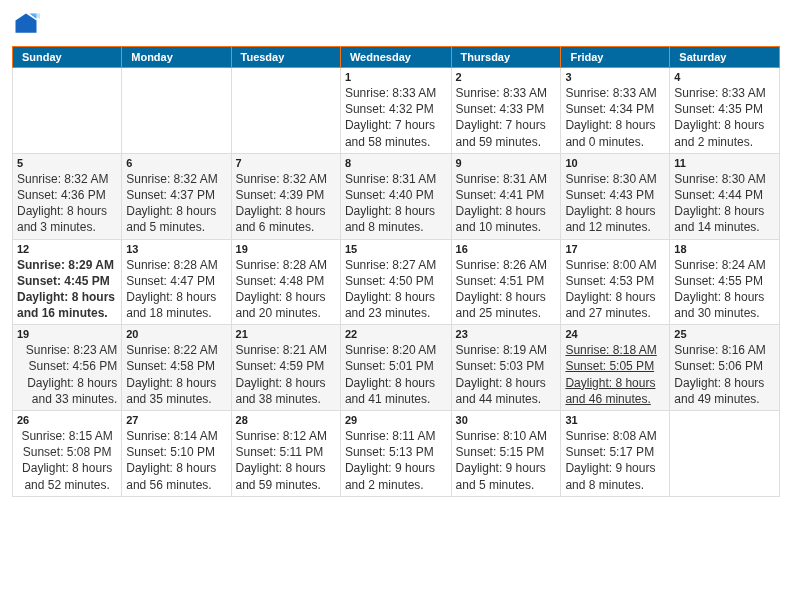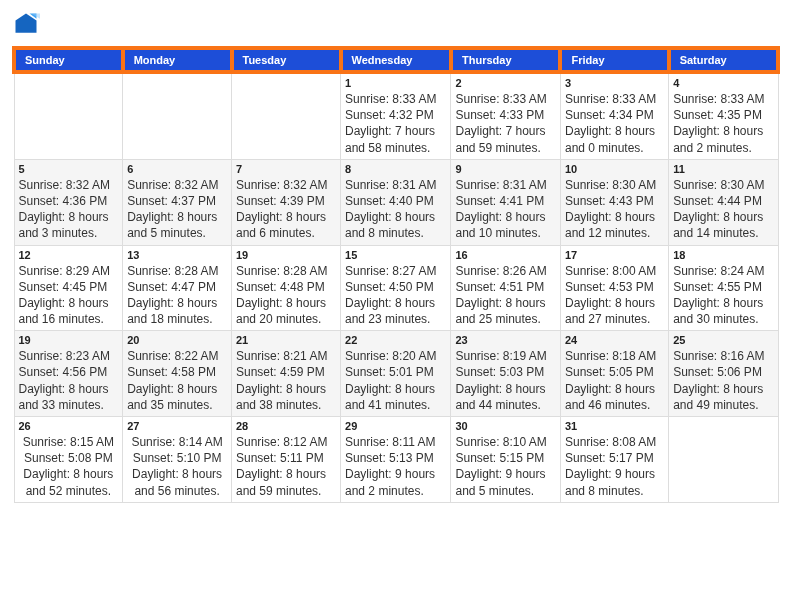--- a/index.html
+++ b/index.html
@@ -51,27 +51,27 @@
     .location {
       font-size: 13px;
       color: #444;
     }
     .calendar {
       width: 100%;
       border-collapse: collapse;
       border: 1px solid #ccc;
     }
     .calendar th {
-      background-color: #1d4ed8;
+      background-color: #0369a1;
       color: #fff;
       font-size: 11px;
       font-weight: bold;
       padding: 4px 9px;
       text-align: left;
-      border: 4px solid #f97316;
+      border: 1px solid #f97316;
     }
     .calendar td {
       vertical-align: top;
       width: 113px;
       height: 80px;
       padding: 3px 4px;
       border: 1px solid #ddd;
       background: #fff;
       font-size: 8.5px;
       color: #333;
@@ -209,21 +209,21 @@
             <div class="day-num">11</div>
             <div class="day-info" style="white-space: pre-line;">Sunrise: 8:30 AM
 Sunset: 4:44 PM
 Daylight: 8 hours
 and 14 minutes.</div>
           </td>
         </tr>
         <tr>
           <td>
             <div class="day-num">12</div>
-            <div class="day-info" style="white-space: pre-line;">Sunrise: 8:29 AM
+            <div class="day-info" style="white-space: pre-line; font-weight: bold;">Sunrise: 8:29 AM
 Sunset: 4:45 PM
 Daylight: 8 hours
 and 16 minutes.</div>
           </td>
           <td>
             <div class="day-num">13</div>
             <div class="day-info" style="white-space: pre-line;">Sunrise: 8:28 AM
 Sunset: 4:47 PM
 Daylight: 8 hours
 and 18 minutes.</div>
@@ -260,21 +260,21 @@
             <div class="day-num">18</div>
             <div class="day-info" style="white-space: pre-line;">Sunrise: 8:24 AM
 Sunset: 4:55 PM
 Daylight: 8 hours
 and 30 minutes.</div>
           </td>
         </tr>
         <tr>
           <td>
             <div class="day-num">19</div>
-            <div class="day-info" style="white-space: pre-line;">Sunrise: 8:23 AM
+            <div class="day-info" style="white-space: pre-line; text-align: right;">Sunrise: 8:23 AM
 Sunset: 4:56 PM
 Daylight: 8 hours
 and 33 minutes.</div>
           </td>
           <td>
             <div class="day-num">20</div>
             <div class="day-info" style="white-space: pre-line;">Sunrise: 8:22 AM
 Sunset: 4:58 PM
 Daylight: 8 hours
 and 35 minutes.</div>
@@ -295,21 +295,21 @@
           </td>
           <td>
             <div class="day-num">23</div>
             <div class="day-info" style="white-space: pre-line;">Sunrise: 8:19 AM
 Sunset: 5:03 PM
 Daylight: 8 hours
 and 44 minutes.</div>
           </td>
           <td>
             <div class="day-num">24</div>
-            <div class="day-info" style="white-space: pre-line;">Sunrise: 8:18 AM
+            <div class="day-info" style="white-space: pre-line; text-decoration: underline;">Sunrise: 8:18 AM
 Sunset: 5:05 PM
 Daylight: 8 hours
 and 46 minutes.</div>
           </td>
           <td>
             <div class="day-num">25</div>
             <div class="day-info" style="white-space: pre-line;">Sunrise: 8:16 AM
 Sunset: 5:06 PM
 Daylight: 8 hours
 and 49 minutes.</div>
@@ -318,21 +318,21 @@
         <tr>
           <td>
             <div class="day-num">26</div>
             <div class="day-info" style="white-space: pre-line; text-align: center;">Sunrise: 8:15 AM
 Sunset: 5:08 PM
 Daylight: 8 hours
 and 52 minutes.</div>
           </td>
           <td>
             <div class="day-num">27</div>
-            <div class="day-info" style="white-space: pre-line; text-align: center;">Sunrise: 8:14 AM
+            <div class="day-info" style="white-space: pre-line;">Sunrise: 8:14 AM
 Sunset: 5:10 PM
 Daylight: 8 hours
 and 56 minutes.</div>
           </td>
           <td>
             <div class="day-num">28</div>
             <div class="day-info" style="white-space: pre-line;">Sunrise: 8:12 AM
 Sunset: 5:11 PM
 Daylight: 8 hours
 and 59 minutes.</div>

